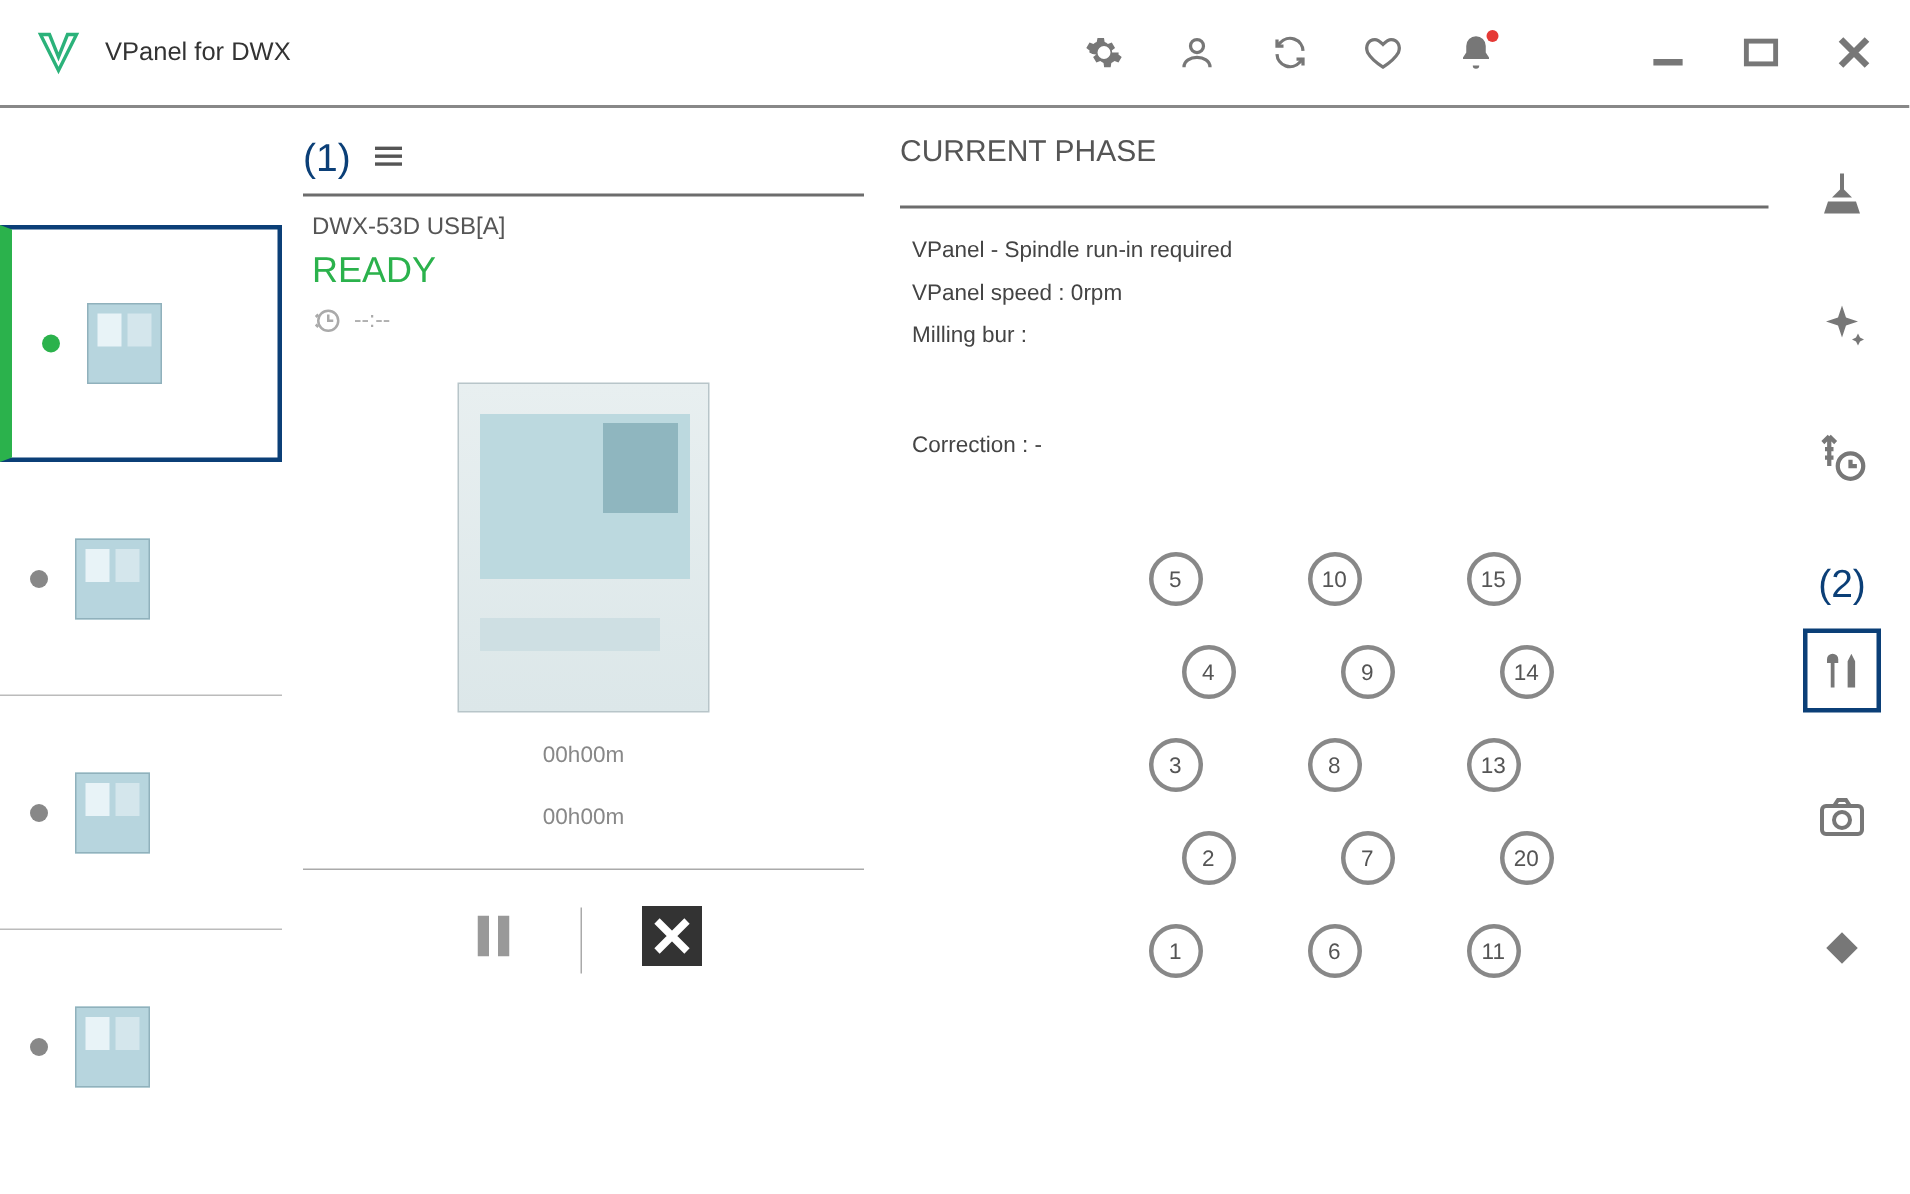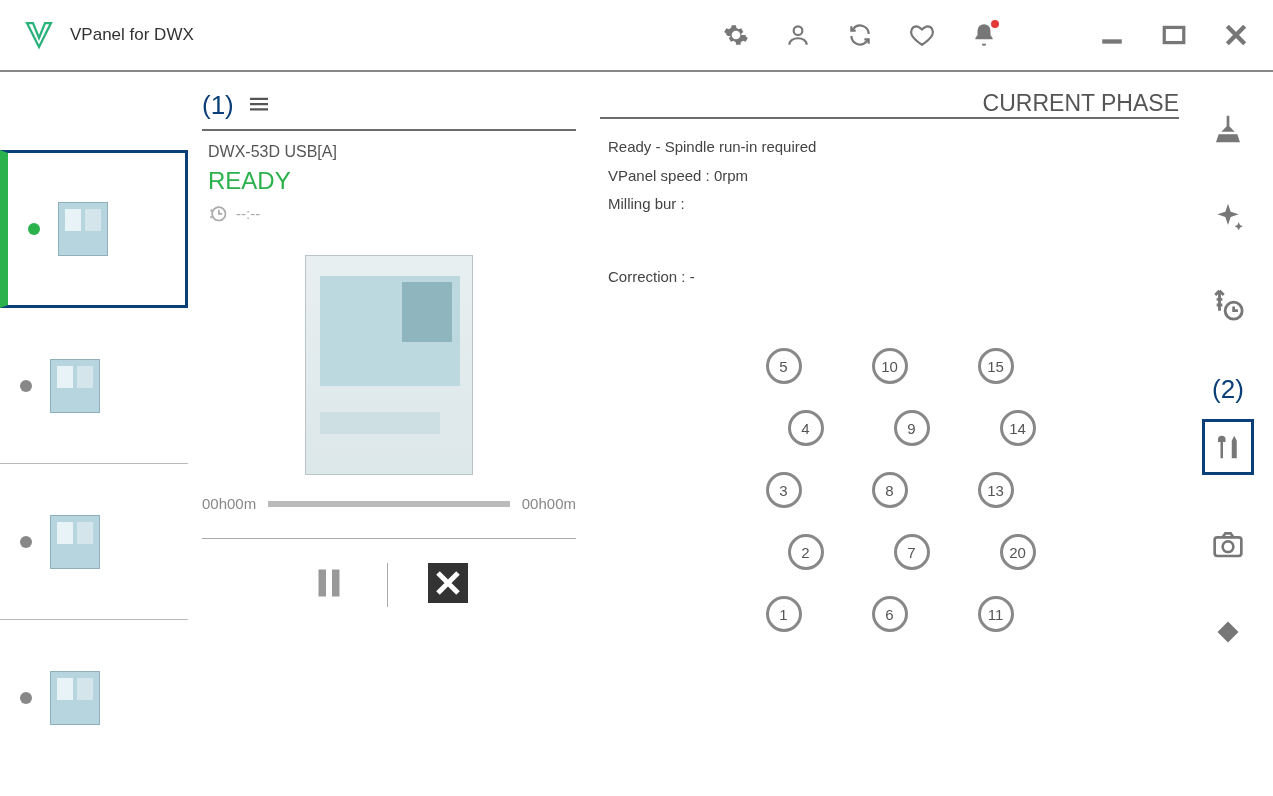--- a/index.html
+++ b/index.html
@@ -77,31 +77,31 @@
   .machine-image-wrap { display:flex; justify-content:center; margin:32px 0 20px; }
   .machine-image {
     width: 168px; height: 220px; position:relative;
     background: linear-gradient(#e8eff0,#dce7e9);
     border:1px solid #b8c5c9;
   }
   .machine-image .door { position:absolute; top:20px; left:14px; width:140px; height:110px; background:#bcd9df; }
   .machine-image .glass { position:absolute; top:26px; right:20px; width:50px; height:60px; background:#8fb6bf; }
   .machine-image .tray { position:absolute; bottom:40px; left:14px; width:120px; height:22px; background:#cedfe3; }
 
-  .progress-row { display:flex; align-items:center; gap:12px; color:#888; font-size:15px; margin-bottom:20px; }
+  .progress-row { display:flex; align-items:center; gap:12px; color:#888; font-size:15px; margin-bottom:20px;flex-direction:column; }
   .progress-bar { flex:1; height:6px; background:#bbb; }
   .controls-row { display:flex; justify-content:center; align-items:center; gap:40px; padding:24px 0; border-top:1px solid #aaa; margin-top:6px; }
   .divider-v { width:1px; height:44px; background:#aaa; }
 
   
   .right-side { flex:1; display:flex; padding:18px 10px 0 12px; gap:14px; }
   .info-col { flex:1; display:flex; flex-direction:column; gap:14px; }
   .info-row1 { display:flex; gap:14px; }
   .card { flex:1; }
-  .card-header { text-align:right; font-size:23px; color:#555; border-bottom:2px solid #6c6c6c; padding-bottom:0; margin-bottom:14px; }
+  .card-header { text-align:left; font-size:20px; color:#555; border-bottom:2px solid #6c6c6c; padding-bottom:24px; margin-bottom:14px; }
   .phase-body { font-size:15px; color:#444; line-height:1.9; padding:0 8px; }
   .phase-body .indent { padding-left:24px; }
   .phase-body .spacer { height:44px; }
 
   .bur-card { }
   .bur-grid { display:flex; justify-content:center; gap:70px; padding-top:30px; }
   .bur-col { display:flex; flex-direction:column-reverse; align-items:center; position:relative; }
   .bur-node { width:36px; height:36px; border:3px solid #888; background:#fff; border-radius:50%; display:flex; align-items:center; justify-content:center; font-size:15px; color:#555; margin:13px 0; position:relative; z-index:2; }
   .bur-node.alt { transform: translateX(22px); }
 
@@ -238,21 +238,21 @@
       </div>
     </div>
   </div>
 
   <div class="right-side">
     <div class="info-col">
       <div class="info-row1">
         <div class="card">
           <div class="card-header">CURRENT PHASE</div>
           <div class="phase-body">
-            <div>Ready - Spindle run-in required</div>
+            <div>VPanel - Spindle run-in required</div>
             <div>VPanel speed : 0rpm</div>
             <div>Milling bur :</div>
             <div class="spacer"></div>
             <div>Correction : -</div>
           </div>
         </div>
       </div>
       <div class="card bur-card">
         <div class="bur-grid">
           <div class="bur-col">

